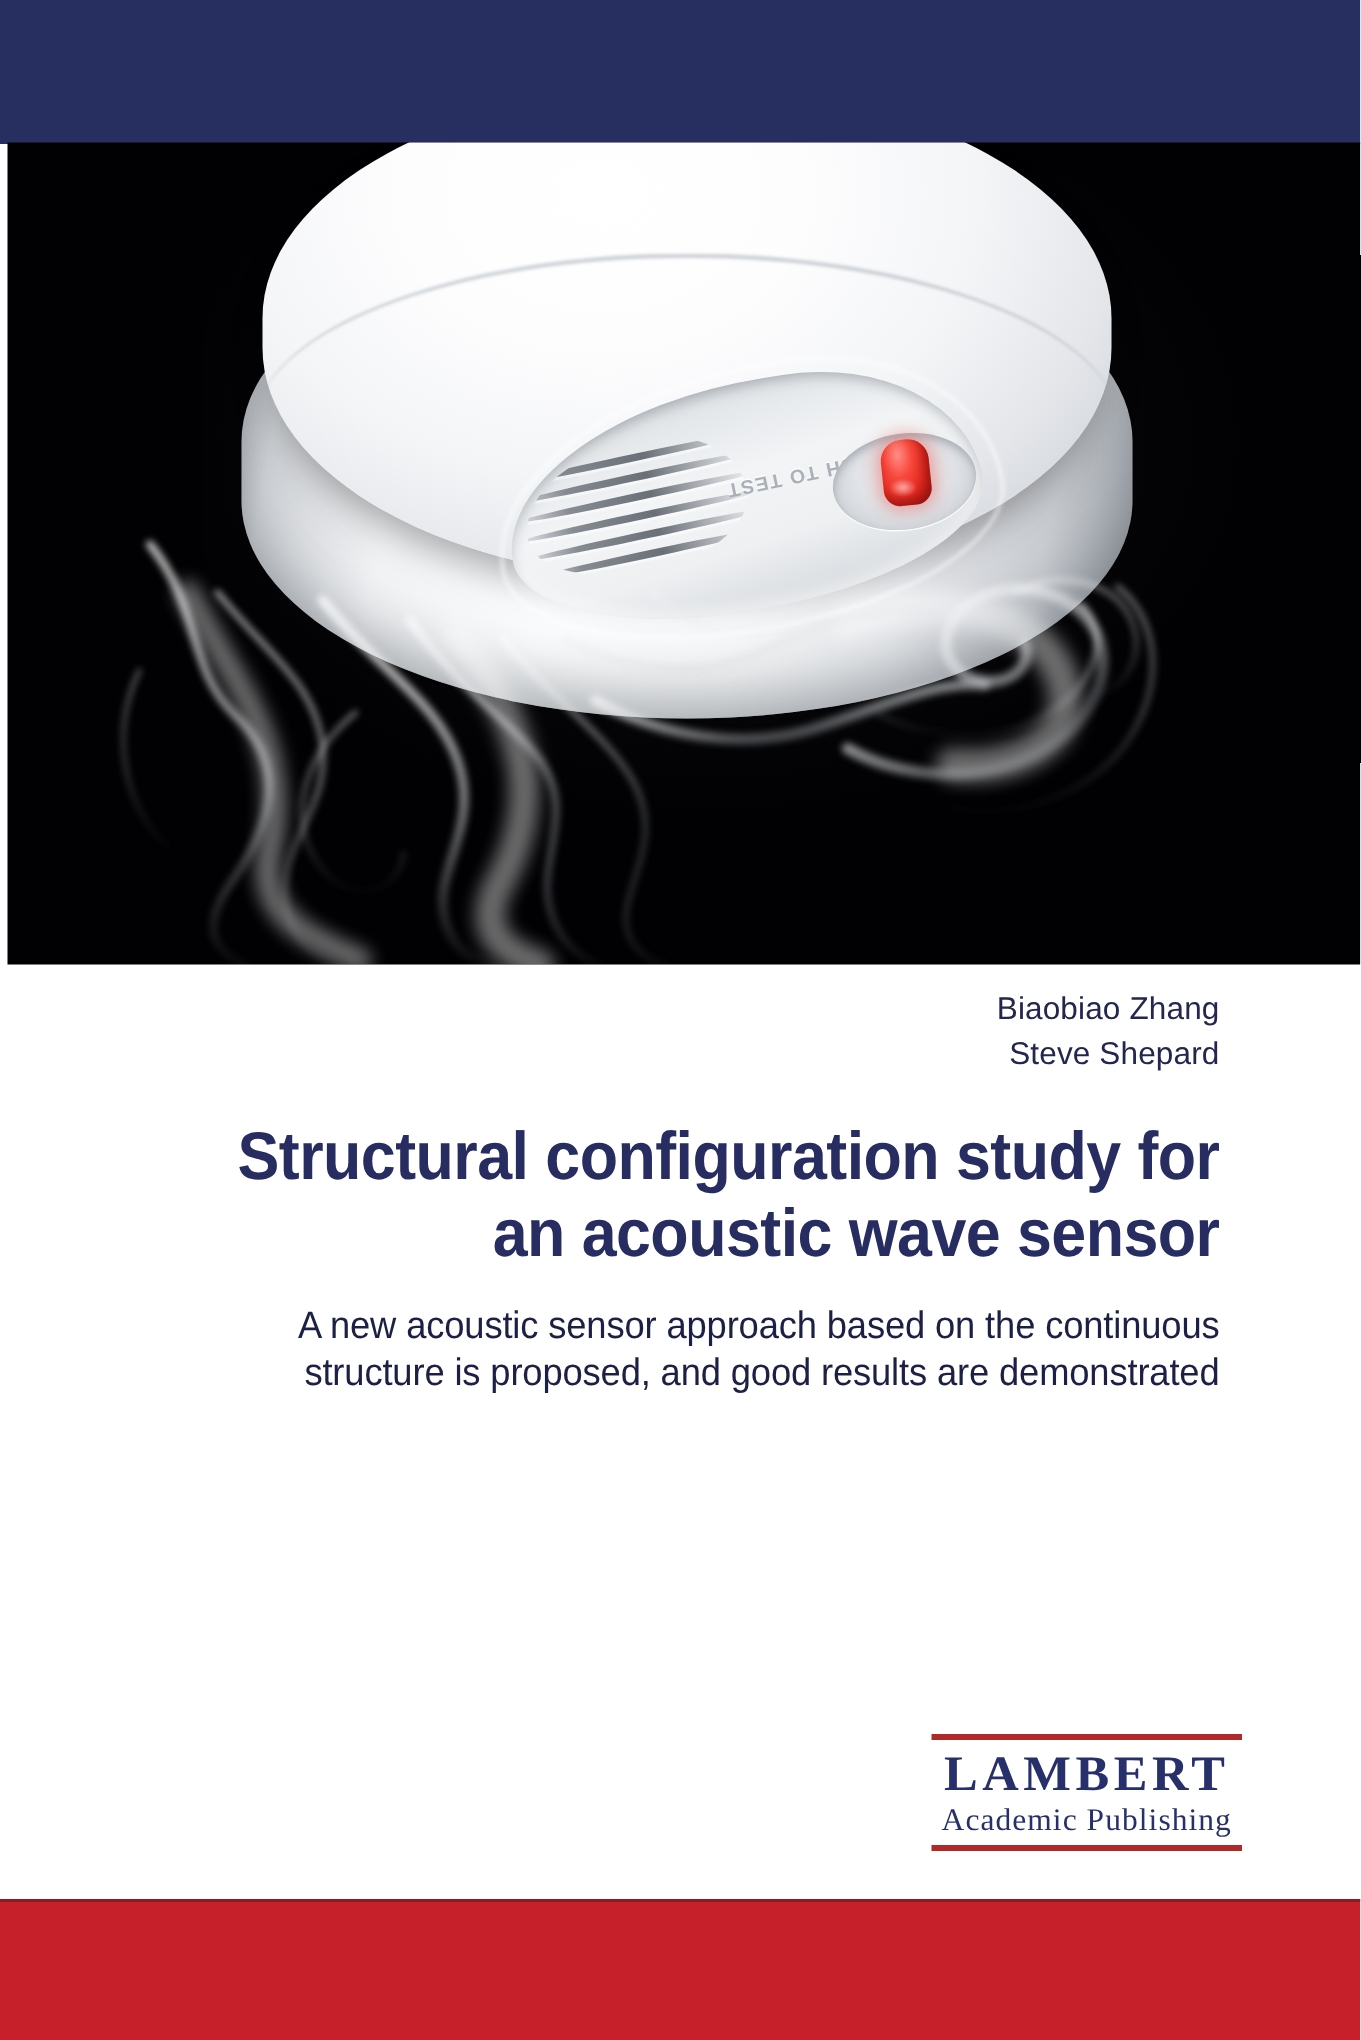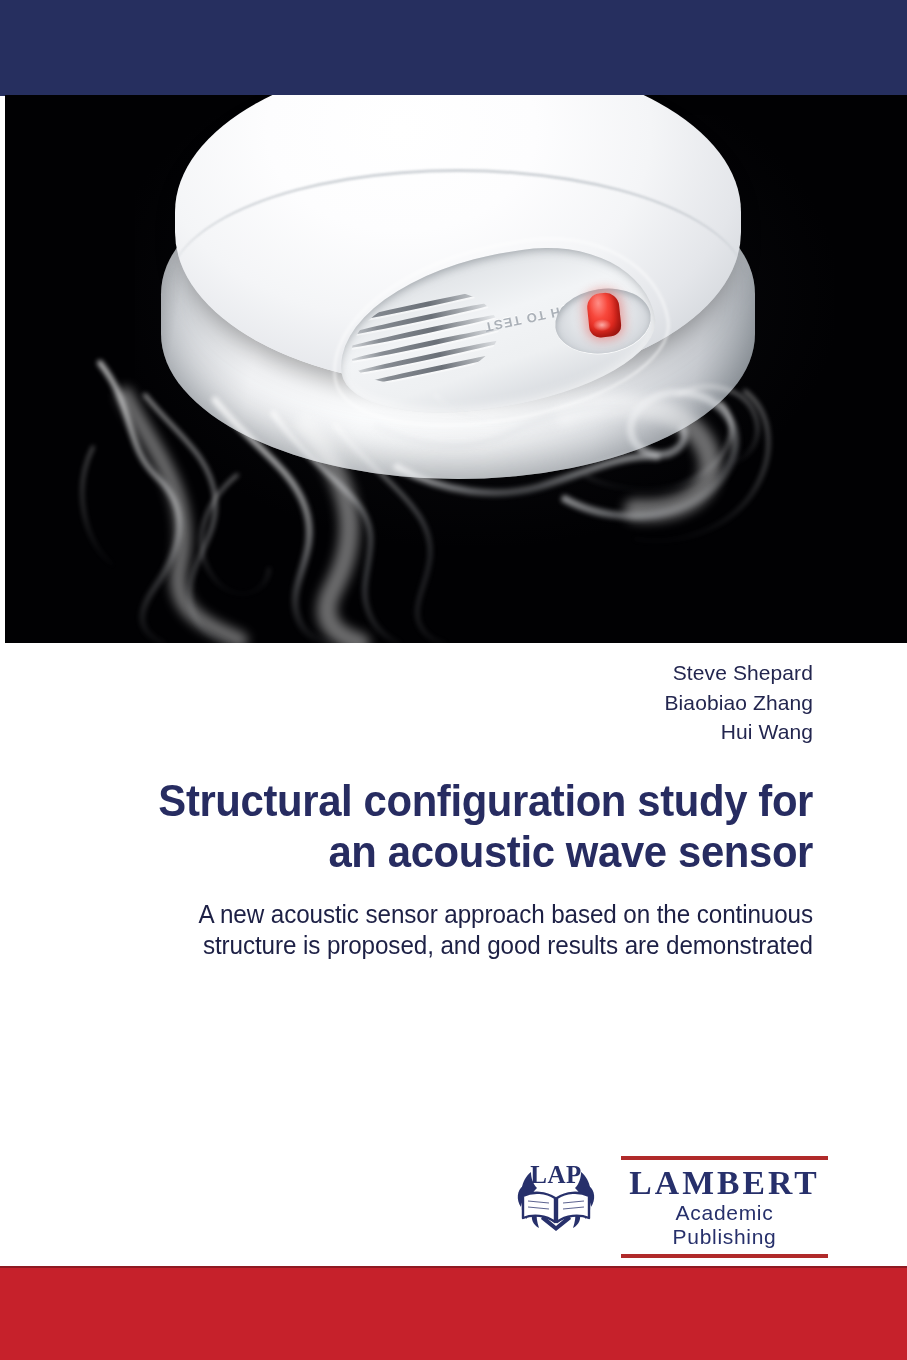--- a/index.html
+++ b/index.html
@@ -263,21 +263,21 @@
     font-weight: 700;
     color: #27306b;
     font-size: 33px;
     line-height: 36px;
     letter-spacing: 3.0px;
     text-align: center;
     margin: 5px 0 0 0;
     transform: scaleX(1.02);
   }
   .logo-academic {
-    font-family: Liberation Sans, sans-serif;
+    font-family: Liberation Serif, serif;
     color: #27306b;
     font-size: 21px;
     line-height: 24px;
     letter-spacing: 0.7px;
     text-align: center;
     margin: 0 0 5px 0;
   }
 
   
   .bottom-band {
@@ -374,56 +374,28 @@
             <path d="M430,300 C452,320 480,330 500,326" stroke="url(#sg1)" stroke-width="3" fill="none" stroke-linecap="round" opacity="0.45"></path>
           </g>
         </svg>
       </div>
 
     </div>
   </div>
 
   <div class="textblock">
     <div class="authors">
+      <span class="author">Biaobiao Zhang</span>
       <span class="author">Steve Shepard</span>
-      <span class="author">Biaobiao Zhang</span>
-      <span class="author">Hui Wang</span>
     </div>
     <div class="title">Structural configuration study for an acoustic wave sensor</div>
     <div class="subtitle">A new acoustic sensor approach based on the continuous structure is proposed, and good results are demonstrated</div>
   </div>
 
   <div class="logo">
-    <div class="logo-emblem">
-      <svg width="86" height="82" viewBox="0 0 86 82" aria-hidden="true">
-        <g fill="#27306b">
-
-          <path d="M18,20 C8,28 5,44 12,58 C14,50 18,42 24,36 C20,32 18,26 18,20 Z"></path>
-          <path d="M10,34 C4,38 3,48 8,55 C9,48 12,41 16,36 Z"></path>
-          <path d="M12,48 C7,53 8,62 14,67 C13,60 14,54 17,49 Z"></path>
-          <path d="M20,60 C17,66 20,73 26,76 C24,70 23,64 24,59 Z"></path>
-
-          <path d="M68,20 C78,28 81,44 74,58 C72,50 68,42 62,36 C66,32 68,26 68,20 Z"></path>
-          <path d="M76,34 C82,38 83,48 78,55 C77,48 74,41 70,36 Z"></path>
-          <path d="M74,48 C79,53 78,62 72,67 C73,60 72,54 69,49 Z"></path>
-          <path d="M66,60 C69,66 66,73 60,76 C62,70 63,64 62,59 Z"></path>
-
-          <path d="M30,63 L43,74 L56,63 L58,67 L43,79 L28,67 Z"></path>
-        </g>
-
-        <text x="43" y="31" text-anchor="middle" font-family="Liberation Serif, serif" font-weight="700" font-size="25" letter-spacing="0.5" fill="#27306b">LAP</text>
-
-        <g>
-          <path d="M10,44 C20,39 33,40 42,46 L42,70 C33,63 20,62 10,66 Z" fill="#ffffff" stroke="#27306b" stroke-width="2.4" stroke-linejoin="round"></path>
-          <path d="M76,44 C66,39 53,40 44,46 L44,70 C53,63 66,62 76,66 Z" fill="#ffffff" stroke="#27306b" stroke-width="2.4" stroke-linejoin="round"></path>
-          <path d="M43,46 L43,70" stroke="#27306b" stroke-width="2.4"></path>
-          <path d="M15,49 L36,51 M15,55 L36,57 M50,51 L71,49 M50,57 L71,55" stroke="#27306b" stroke-width="1.1" opacity="0.75" fill="none"></path>
-        </g>
-      </svg>
-    </div>
     <div class="logo-right">
       <div class="rule"></div>
       <div class="logo-lambert">LAMBERT</div>
       <div class="logo-academic">Academic Publishing</div>
       <div class="rule"></div>
     </div>
   </div>
 
   <div class="bottom-band"></div>
 

